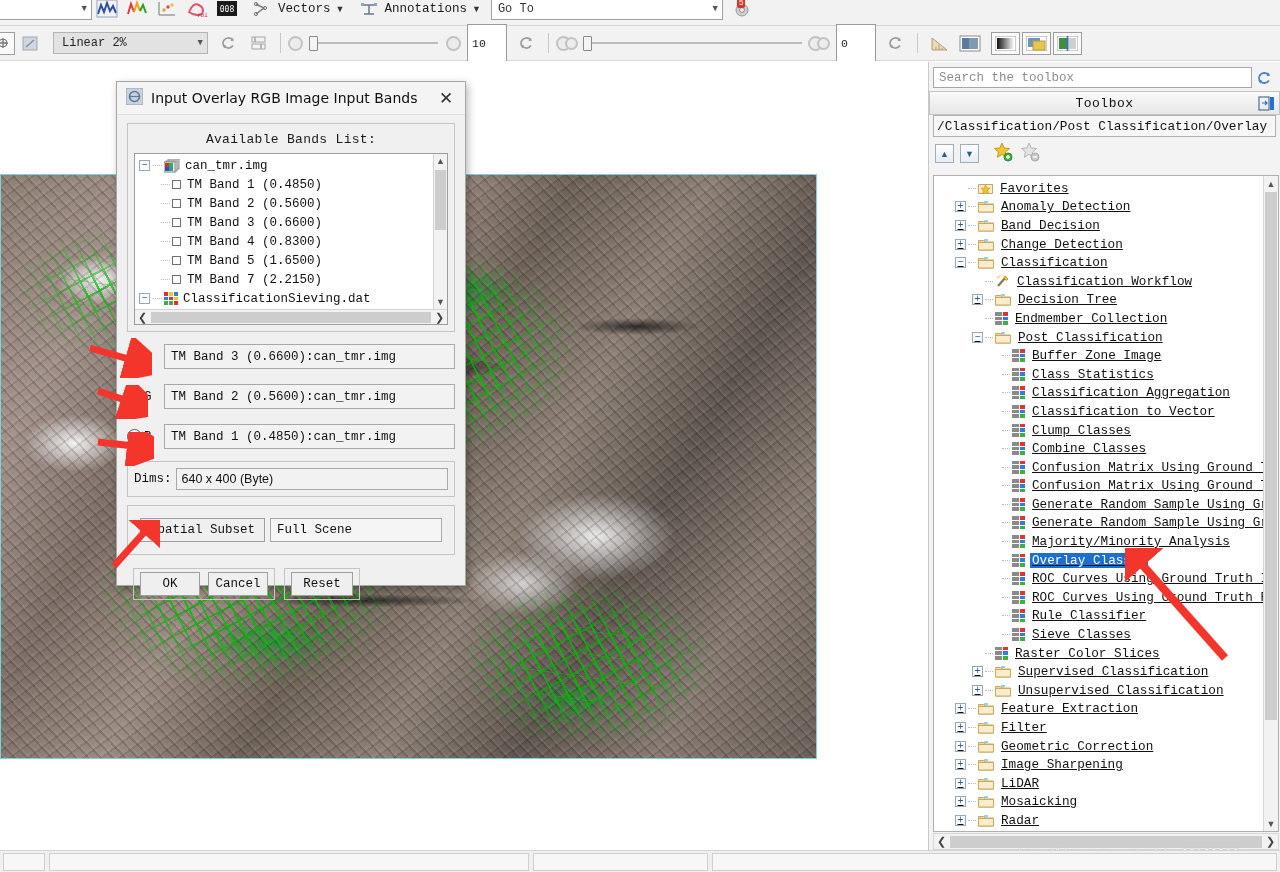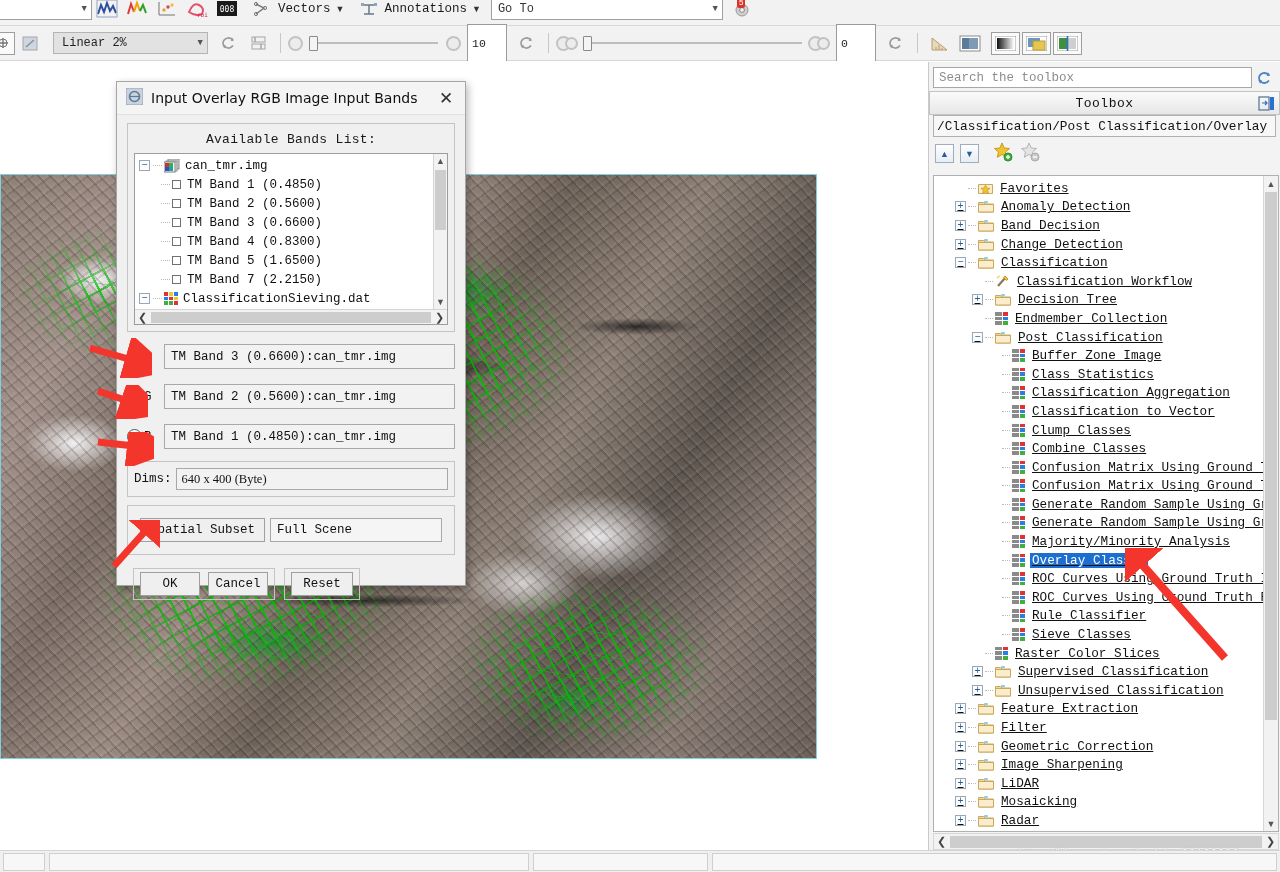--- a/index.html
+++ b/index.html
@@ -175,21 +175,21 @@
   .rgblabel { font-family: "Liberation Mono", monospace; font-size: 12.5px; margin: 0 8px 0 2px; color:#111; width: 12px; }
   .bandfield {
     flex: 1; height: 25px; border: 1px solid #a8a8a8; background: #f2f2f2;
     font-family: "Liberation Mono", monospace; font-size: 12.5px; color: #111;
     display: flex; align-items: center; padding-left: 6px; white-space: nowrap; overflow: hidden;
   }
 
   #dims-panel { margin-top: 9px; display:flex; align-items:center; padding: 6px; }
   #dims-label { font-family: "Liberation Mono", monospace; font-size: 12.5px; color:#111; margin-right: 4px; }
   #dims-value { flex:1; height: 22px; border: 1px solid #a8a8a8; background: #f2f2f2;
-                font-family: Liberation Serif, serif; font-size: 12.5px; color:#111;
+                font-family: Liberation Sans, sans-serif; font-size: 12.5px; color:#111;
                 display:flex; align-items:center; padding-left: 5px; }
 
   #subset-panel { margin-top: 8px; display:flex; align-items:center; padding: 12px; }
   .btn {
     border: 1px solid #9f9f9f; background: #efefef;
     font-family: "Liberation Mono", monospace; font-size: 12.5px; color: #111;
     height: 24px; display:inline-flex; align-items:center; justify-content:center; padding: 0 9px;
   }
   #subset-value { flex:1; height: 24px; border: 1px solid #a8a8a8; background: #f5f5f5;
                   font-family: "Liberation Mono", monospace; font-size: 12.5px; color:#111;

